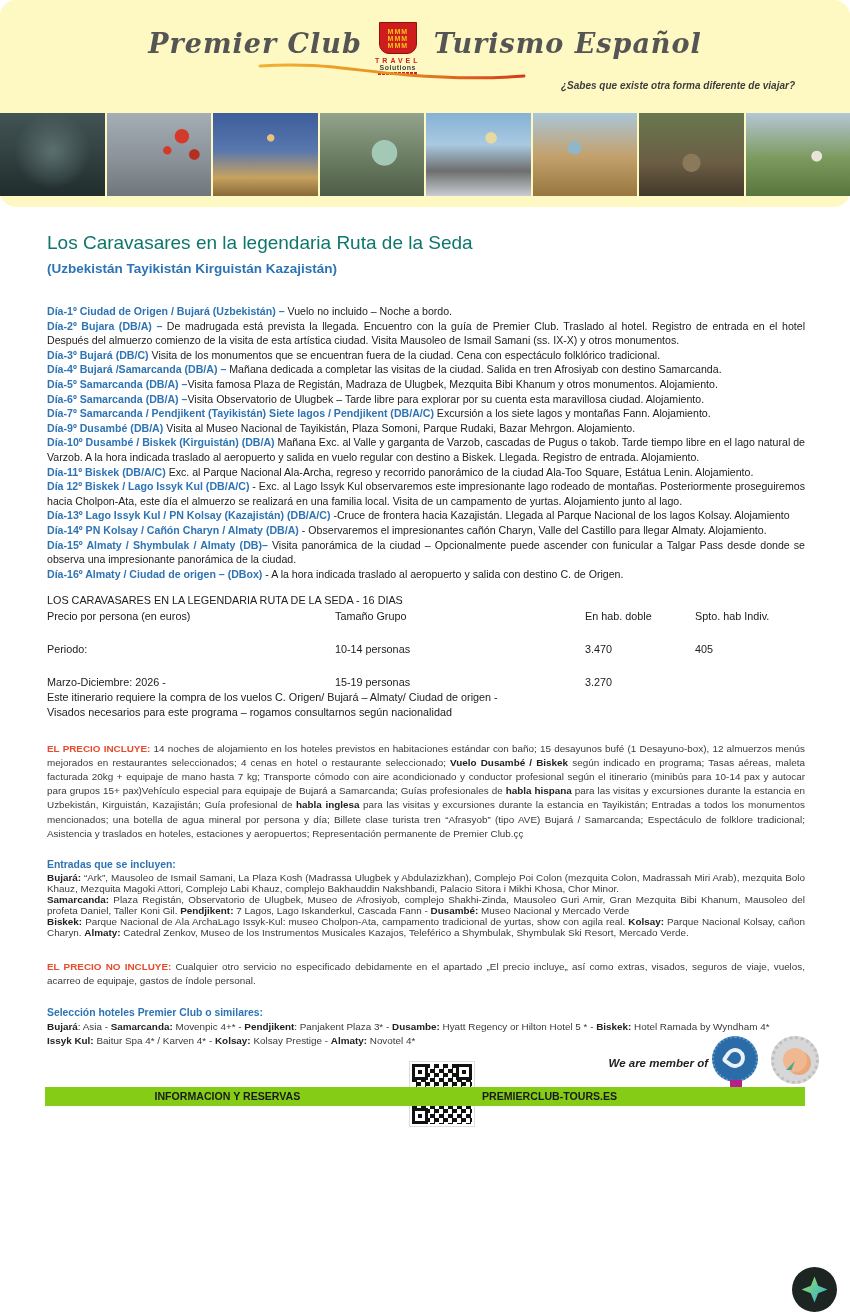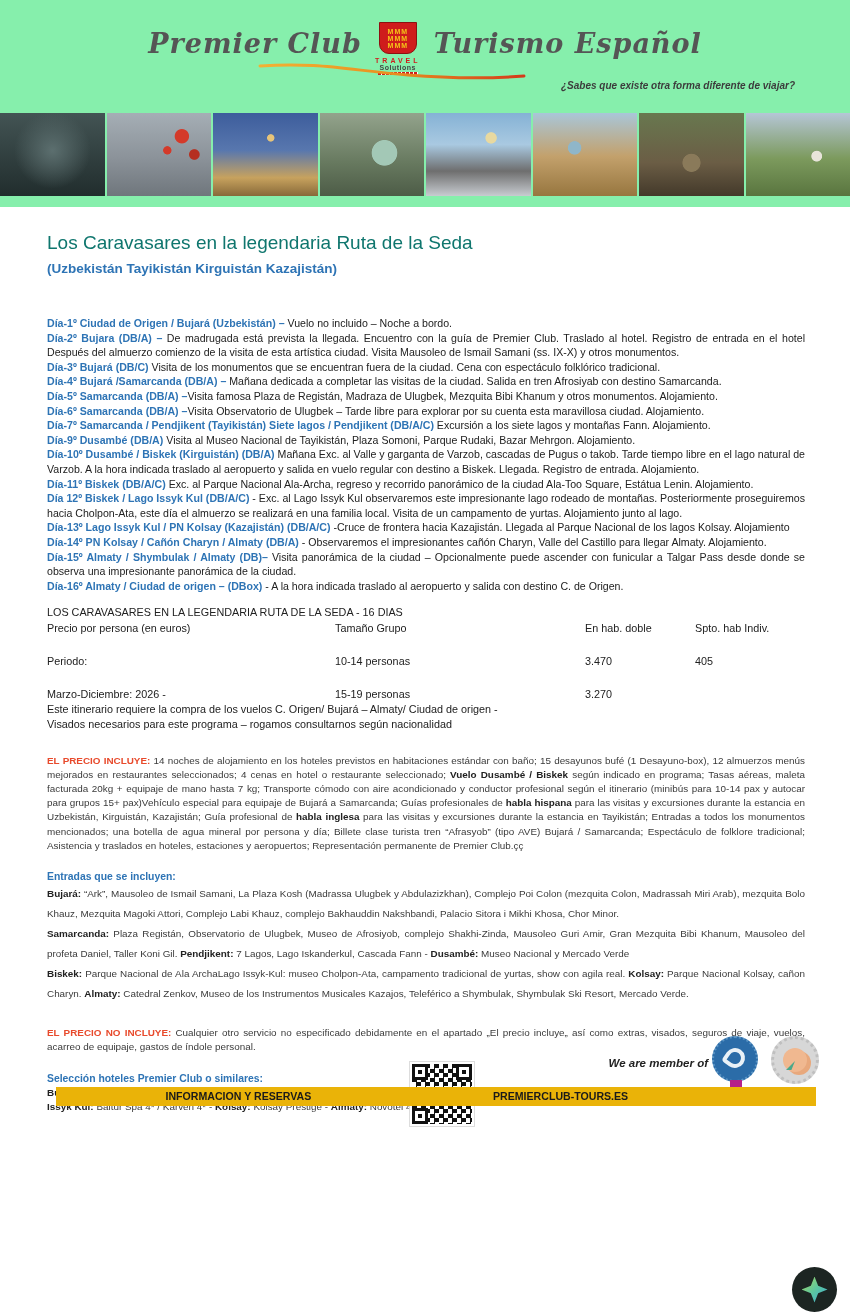--- a/index.html
+++ b/index.html
@@ -1,21 +1,21 @@
 <!DOCTYPE html>
 <html><head>
 <meta charset="utf-8">
 <style>
   * { margin:0; padding:0; box-sizing:border-box; }
   html,body { background:#ffffff; }
   body { font-family:"Liberation Sans", sans-serif; color:#212121; }
   .page { position:relative; width:850px; height:1316px; margin:0 auto; background:#ffffff; overflow:hidden; }
 
   
-  .header-band { position:absolute; top:0; left:0; width:850px; height:207px; background:#86efac; }
+  .header-band { position:absolute; top:0; left:0; width:850px; height:207px; background:#fef9c3;border-radius:16px; }
   .brand-row { position:absolute; top:22px; left:0; width:100%; display:flex; justify-content:center; align-items:flex-start; gap:14px; }
   .brand-script { font-family:"DejaVu Serif", serif; font-style:italic; font-weight:bold; font-size:27px; color:#555; letter-spacing:1px; padding-top:6px; }
   .logo-stack { display:flex; flex-direction:column; align-items:center; width:44px; }
   .shield { width:38px; height:32px; background:#cf1c1c; border:1px solid #8d1111; border-radius:0 0 10px 10px; display:flex; flex-direction:column; align-items:center; justify-content:center; color:#f5c518; font-size:7px; font-weight:bold; line-height:7px; letter-spacing:1px; }
   .logo-travel { margin-top:3px; color:#cf1c1c; font-size:7px; font-weight:bold; letter-spacing:3px; }
   .logo-solutions { color:#444; font-size:7px; font-weight:bold; letter-spacing:0.5px; }
   .logo-bar { margin-top:1px; width:40px; height:3px; background:repeating-linear-gradient(90deg,#cf1c1c 0 3px,#fff 3px 4px); }
   .swoosh { position:absolute; left:258px; top:60px; }
   .tagline { position:absolute; right:55px; top:80px; font-size:10px; font-style:italic; font-weight:bold; color:#3c3c3c; }
 
@@ -26,58 +26,58 @@
   .ph3 { background:radial-gradient(circle at 55% 30%, #e7c479 0 4%, transparent 5%), linear-gradient(180deg,#3d5d9c 0%,#5877ae 45%,#c7a25e 78%,#876939 100%); }
   .ph4 { background:radial-gradient(circle at 62% 48%, #a3c8b6 0 16%, transparent 17%), linear-gradient(180deg,#93a38c 0%,#67795f 60%,#4d5c47 100%); }
   .ph5 { background:radial-gradient(circle at 62% 30%, #e8d9a0 0 6%, transparent 7%), linear-gradient(180deg,#85b2d5 0%,#a9c9e1 38%,#6e6e6e 70%,#c8ccd1 100%); }
   .ph6 { background:radial-gradient(circle at 40% 42%, #8fb6c9 0 8%, transparent 9%), linear-gradient(180deg,#a9c6d8 0%,#c3a16c 52%,#97763f 100%); }
   .ph7 { background:radial-gradient(circle at 50% 60%, #8a7a5a 0 12%, transparent 13%), linear-gradient(180deg,#68784f 0%,#6b5d45 60%,#43392a 100%); }
   .ph8 { background:radial-gradient(circle at 68% 52%, #e8e4da 0 6%, transparent 7%), linear-gradient(180deg,#b5c6d6 0%,#7c9a5d 55%,#59753f 100%); }
 
   
   .content { position:absolute; left:47px; top:232px; width:758px; }
   .doc-title { color:#0f766e; font-size:19px; font-weight:normal; margin-bottom:7px; }
-  .doc-subtitle { color:#2e74b5; font-size:13.5px; font-weight:bold; margin-bottom:40px; }
+  .doc-subtitle { color:#2e74b5; font-size:13.5px; font-weight:bold; margin-bottom:28px; }
 
   .itinerary p { font-size:10.6px; line-height:14.6px; text-align:justify; }
   .day-lead { color:#2e74b5; font-weight:bold; }
 
   .pricing { margin-top:13px; font-size:10.8px; }
   .pricing-heading { margin-bottom:3px; }
   .price-grid { display:grid; grid-template-columns:288px 250px 110px 110px; row-gap:18px; }
   .price-grid .c3, .price-grid .c4 { text-align:left; }
   .price-grid div { line-height:14.8px; }
   .price-note { line-height:15px; }
 
   .para { margin-top:22px; font-size:9.9px; line-height:14.2px; text-align:justify; color:#3a3a3a; }
   .seg-b { font-weight:bold; color:#222; }
   .seg-red { color:#e84a2c; font-weight:bold; }
   .blue-heading { color:#2e74b5; font-weight:bold; font-size:10.4px; margin-top:18px; margin-bottom:2px; }
-  .para-tight { margin-top:0; font-size:9.9px; line-height:20px; text-align:justify; color:#3a3a3a; }
+  .para-tight { margin-top:0; font-size:9.9px; line-height:11px; text-align:justify; color:#3a3a3a; }
 
   .hotels-line { font-size:9.9px; line-height:14.4px; color:#3a3a3a; }
 
   
   .member-label { position:absolute; left:558px; top:1057px; width:150px; text-align:right; font-size:11.5px; font-weight:bold; font-style:italic; color:#222; }
   .badges { position:absolute; left:712px; top:1036px; display:flex; gap:13px; }
   .badge1 { position:relative; width:46px; height:46px; background:#2b6ca8; border-radius:50%; border:2px dotted #5a94c4; }
   .badge1 .swirl { position:absolute; left:11px; top:10px; width:20px; height:20px; border:4px solid #e9f1f7; border-radius:50% 50% 50% 4px; transform:rotate(35deg); }
   .badge1 .ribbon { position:absolute; left:16px; top:42px; width:12px; height:10px; background:#b5208a; clip-path:polygon(0 0,100% 0,100% 100%,50% 70%,0 100%); }
   .badge2 { position:relative; width:48px; height:48px; background:#d7d7d7; border-radius:50%; border:3px dotted #bfbfbf; }
   .badge2 .core { position:absolute; left:9px; top:9px; width:24px; height:24px; background:#f0b890; border-radius:50%; box-shadow:4px 3px 0 0 #e8a87c; }
   .badge2 .leaf { position:absolute; left:12px; top:22px; width:9px; height:9px; background:#4aa88a; clip-path:polygon(0 100%,100% 0,60% 100%); }
 
   .qr { position:absolute; left:410px; top:1062px; width:64px; height:64px; background:
        conic-gradient(#111 0 25%, #fff 0 50%, #111 0 75%, #fff 0 100%);
        background-size:9px 9px; border:2px solid #fff; outline:1px solid #ddd; }
   .qr .eye { position:absolute; width:16px; height:16px; border:3px solid #111; background:#fff; }
   .qr .eye::after { content:""; position:absolute; left:3px; top:3px; width:4px; height:4px; background:#111; }
   .qr .e1 { left:0; top:0; } .qr .e2 { right:0; top:0; } .qr .e3 { left:0; bottom:0; }
 
-  .footer-bar { position:absolute; left:56px; top:1087px; width:760px; height:19px; background:#eab308; }
+  .footer-bar { position:absolute; left:45px; top:1087px; width:760px; height:19px; background:#84cc16; }
   .bar-left { position:absolute; left:0; top:3px; width:48%; text-align:center; font-size:10.6px; font-weight:bold; color:#1a1a1a; }
   .bar-right { position:absolute; left:57.5%; top:3px; font-size:10.6px; font-weight:bold; color:#1a1a1a; }
 
   .fab { position:absolute; left:792px; top:1267px; width:45px; height:45px; background:#1c2522; border-radius:50%; display:flex; align-items:center; justify-content:center; cursor:pointer; }
   .fab .star { width:26px; height:26px; background:linear-gradient(135deg,#a8d95e 0%,#5cc6a0 50%,#3aa7d8 100%); clip-path:polygon(50% 0,64% 36%,100% 50%,64% 64%,50% 100%,36% 64%,0 50%,36% 36%); }
 </style>
 </head>
 <body>
 
 <div class="page">

